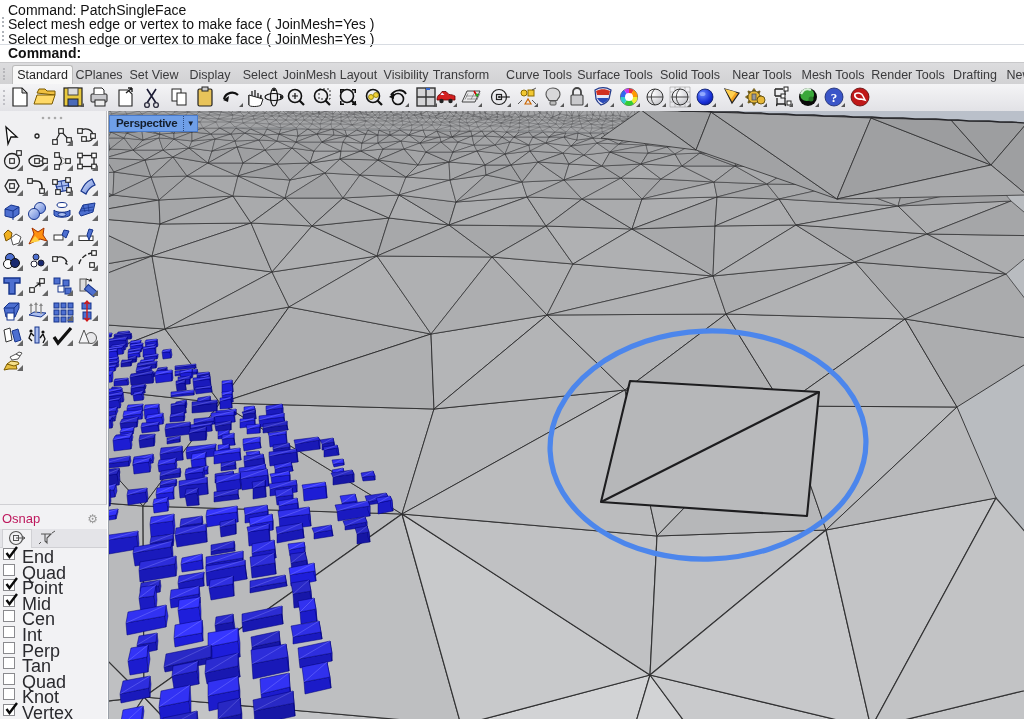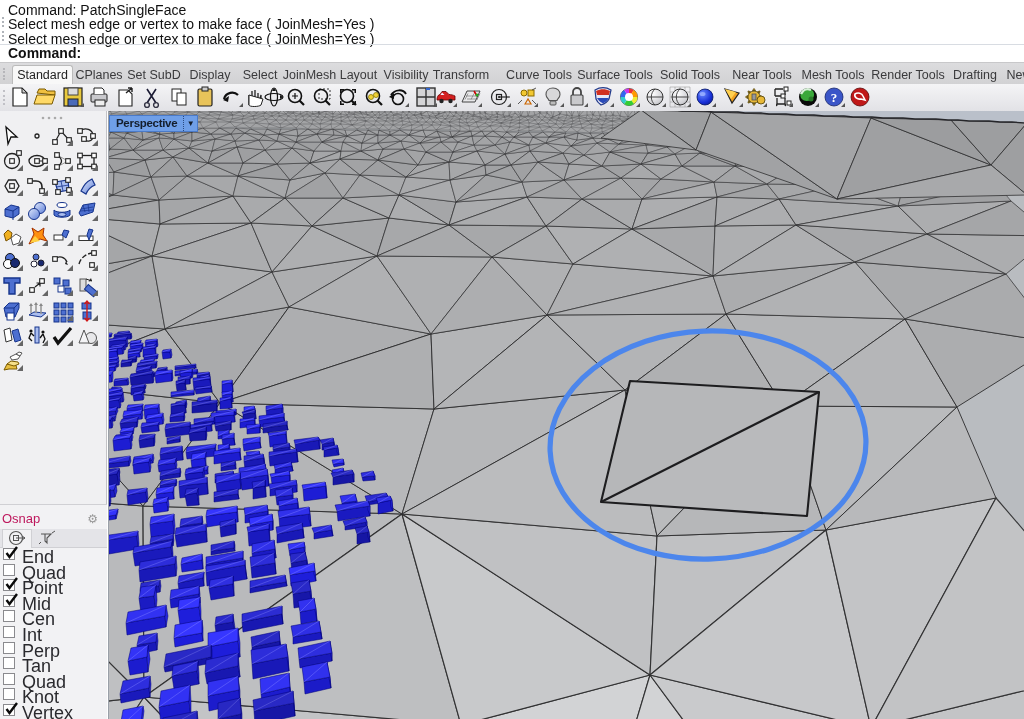--- a/index.html
+++ b/index.html
@@ -29,21 +29,21 @@
   <div class="cmdline" style="top:16px">Select mesh edge or vertex to make face ( JoinMesh=Yes )</div>
   <div class="cmdline" style="top:31px">Select mesh edge or vertex to make face ( JoinMesh=Yes )</div>
   <div id="sep1"></div>
   <div style="position:absolute;left:2px;top:17px;width:3px;height:10px;border-left:2px dotted #b0b4ba"></div>
   <div style="position:absolute;left:2px;top:31px;width:3px;height:10px;border-left:2px dotted #b0b4ba"></div>
   <div class="cmdline" style="top:45px;font-weight:bold;font-size:14px">Command:</div>
   <div id="menubar">
       <div style="position:absolute;left:3px;top:5px;width:3px;height:12px;border-left:2px dotted #b6b6ba"></div>
       <div class="mtab active" style="left:12px;width:61px">Standard</div>
       <div class="mtab" style="left:29px">CPlanes</div>
-      <div class="mtab" style="left:84px">Set SubD</div>
+      <div class="mtab" style="left:84px">Set View</div>
       <div class="mtab" style="left:140px">Display</div>
       <div class="mtab" style="left:190px">Select</div>
       <div class="mtab" style="left:260px">JoinMesh Layout</div>
       <div class="mtab" style="left:336px">Visibility</div>
       <div class="mtab" style="left:391px">Transform</div>
       <div class="mtab" style="left:469px">Curve Tools</div>
       <div class="mtab" style="left:545px">Surface Tools</div>
       <div class="mtab" style="left:620px">Solid Tools</div>
       <div class="mtab" style="left:692px">Near Tools</div>
       <div class="mtab" style="left:763px">Mesh Tools</div>

